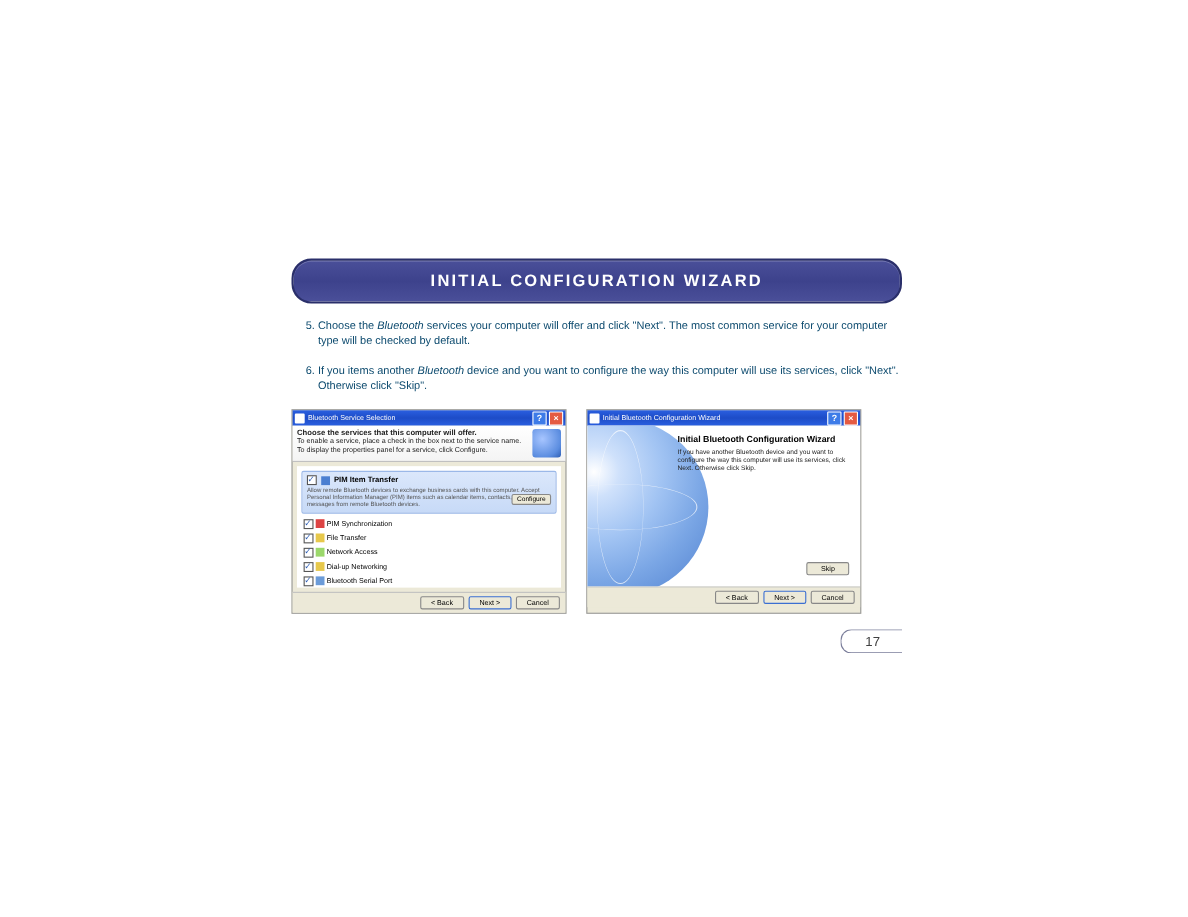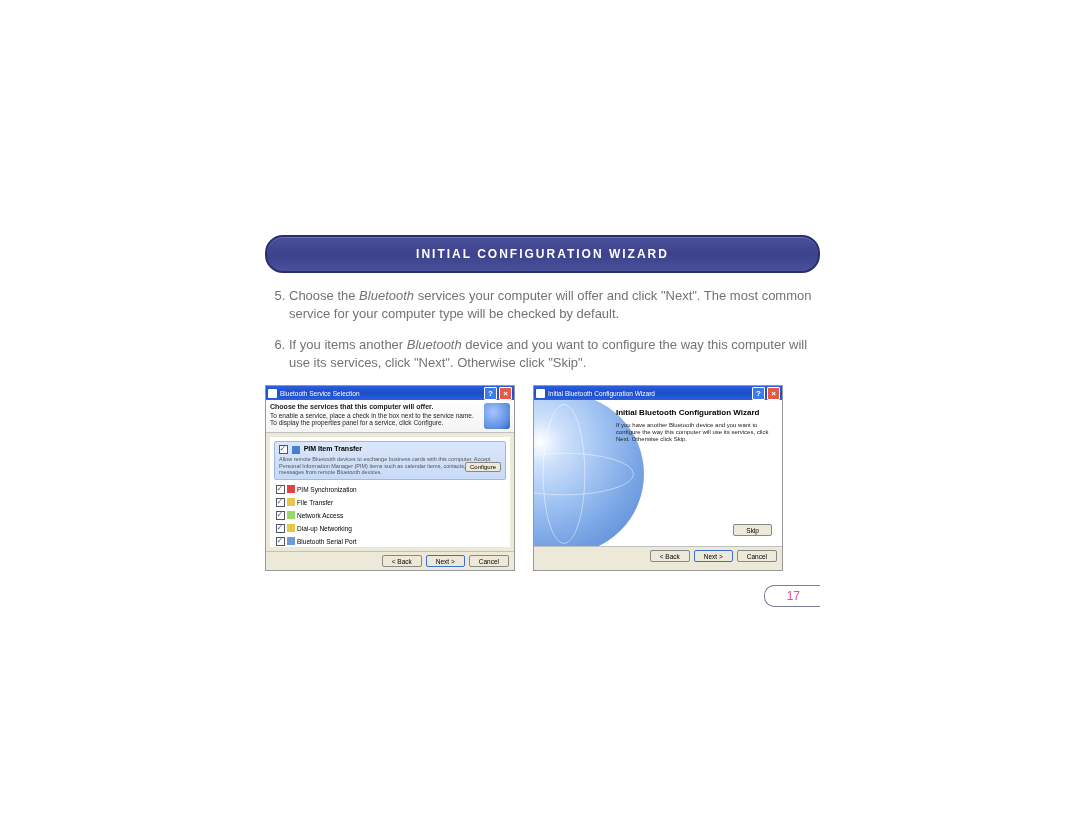--- a/index.html
+++ b/index.html
@@ -17,28 +17,28 @@
     top: 235px;
     width: 555px;
   }
   .section-header {
     background: linear-gradient(to bottom, #4a4f99 0%, #3d428c 50%, #4a4f99 100%);
     border: 2px solid #2a2f6a;
     border-radius: 18px;
     color: #fff;
     font-weight: bold;
     letter-spacing: 2px;
-    font-size: 12px;
+    font-size: 15px;
     padding: 10px 20px;
     text-align: center;
     box-shadow: inset 0 1px 0 rgba(255,255,255,0.2);
   }
   .body-text {
-    font-size: 13px;
-    color: #737373;
+    font-size: 10px;
+    color: #0c4a6e;
     margin-top: 14px;
   }
   .body-text ol {
     margin: 0;
     padding: 0 0 0 24px;
   }
   .body-text li {
     margin-bottom: 14px;
     line-height: 1.35;
   }
@@ -141,21 +141,21 @@
     font-size:6.5px; padding:1.5px 12px; background:#ece9d8; border:1px solid #888; border-radius:2px;
   }
   .page-number {
     margin-top: 14px;
     display:flex;
     justify-content:flex-end;
   }
   .pn-box {
     border:1px solid #7a7d9a; border-radius:10px 0 0 10px;
     padding: 3px 20px 3px 22px;
-    font-size:12px; color:#ec4899;
+    font-size:12px; color:#404040;
     border-right:none;
   }
 </style>
 </head>
 <body>
 
 <div class="page">
   <div class="section-header">INITIAL CONFIGURATION WIZARD</div>
 
   <div class="body-text">

